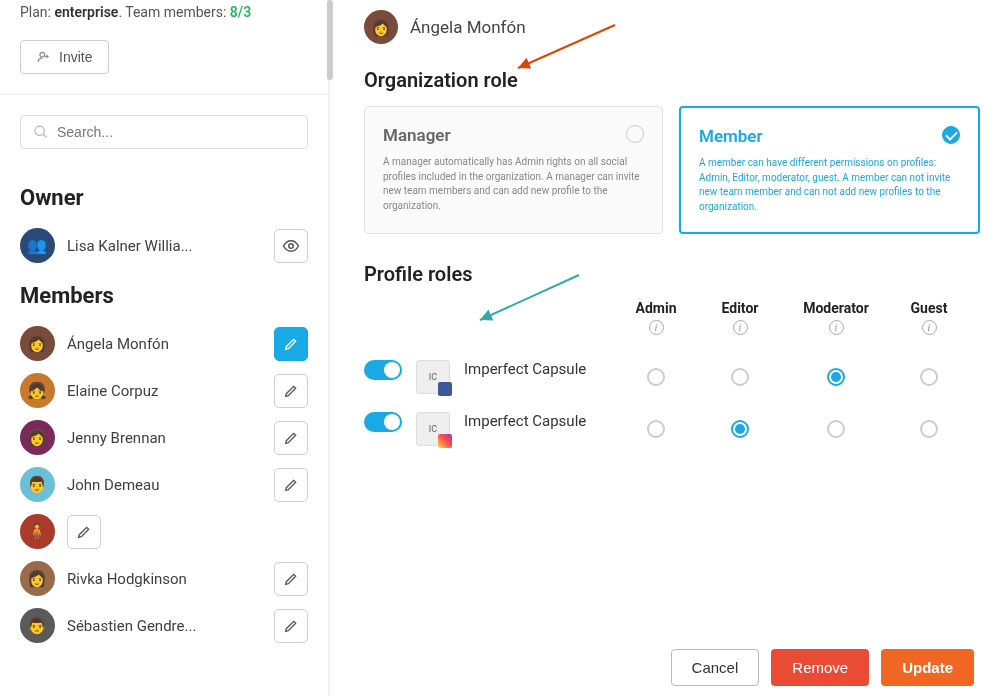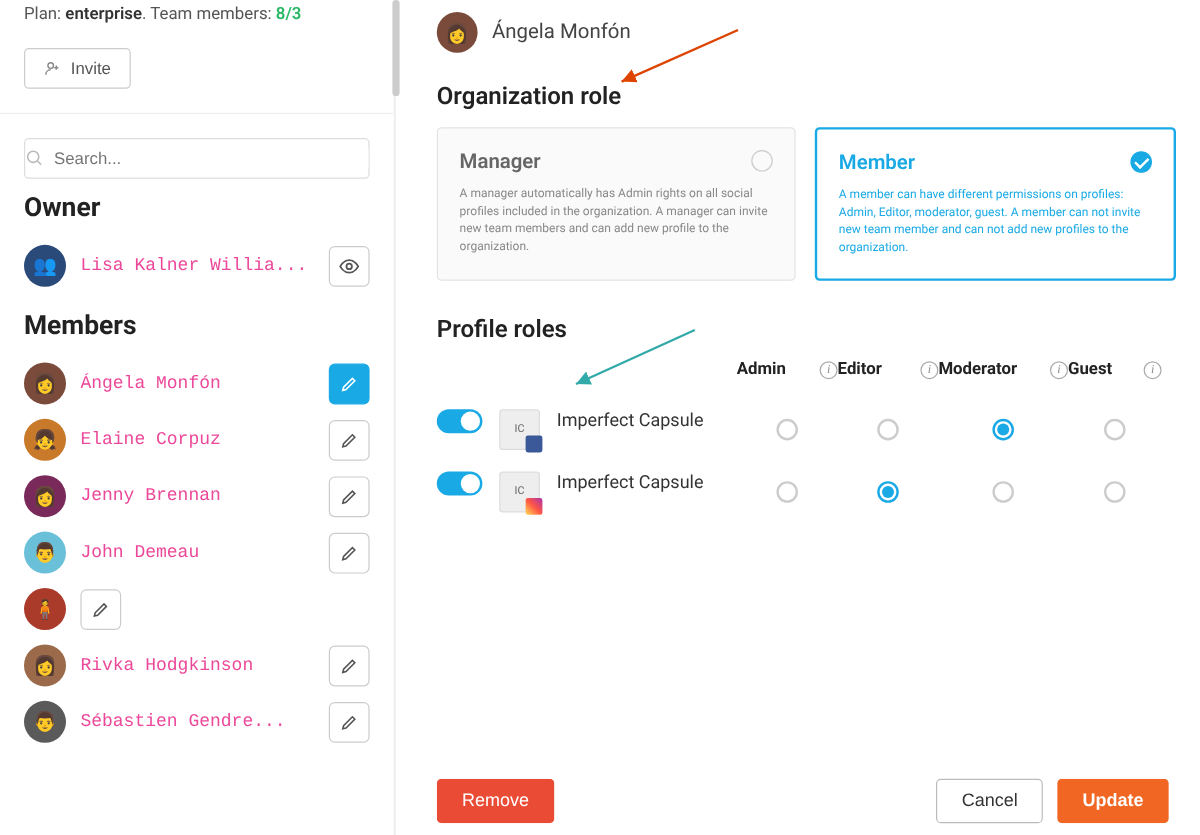--- a/index.html
+++ b/index.html
@@ -26,38 +26,38 @@
 .plan-line .g { font-weight: 600; color: #29b765; }
 .invite-btn {
   display: inline-flex; align-items: center; gap: 8px;
   padding: 8px 16px; border: 1px solid #ccc; border-radius: 4px;
   background: #fff; font-size: 14px; color: #555; margin-top: 14px;
 }
 .hr { height: 1px; background: #eee; margin: 20px -20px; }
 .search-box {
   display: flex; align-items: center; gap: 8px;
   border: 1px solid #ddd; border-radius: 4px;
-  padding: 8px 0; color: #aaa; font-size: 14px;
-  margin-bottom: 12px;
+  padding: 8px 12px; color: #aaa; font-size: 14px;
+  margin-bottom: 36px;
 }
 .search-box input {
   border: none; outline: none; font-size: 14px; color: #555; flex: 1;
 }
 .section-h { font-size: 22px; font-weight: 700; color: #222; margin-bottom: 12px; }
 .person-row {
   display: flex; align-items: center; gap: 12px;
   padding: 6px 0;
 }
 .avatar {
   width: 35px; height: 35px; border-radius: 50%;
   background: #ccc; flex-shrink: 0;
   display: flex; align-items: center; justify-content: center;
   font-size: 16px; color: #fff;
 }
-.person-name { flex: 1; font-size: 15px; color: #ec4899; white-space: nowrap; overflow: hidden; text-overflow: ellipsis; font-family: Liberation Mono, monospace; }
+.person-name { flex: 1; font-size: 15px; color: #404040; white-space: nowrap; overflow: hidden; text-overflow: ellipsis; }
 .row-action {
   width: 34px; height: 34px; border-radius: 5px;
   display: flex; align-items: center; justify-content: center;
   border: 1px solid #ccc; background: #fff;
 }
 .row-action.active { background: #19a9e5; border-color: #19a9e5; }
 .row-action svg .stroke { stroke: #555; }
 .row-action.active svg .stroke { stroke: #fff; }
 
 .main {
@@ -93,21 +93,21 @@
   transform: rotate(45deg);
 }
 
 .roles-header {
   display: grid;
   grid-template-columns: 250px 84px 84px 108px 78px;
   align-items: center;
   font-size: 14px; font-weight: 700; color: #222;
   margin-bottom: 16px;
 }
-.roles-header .col { display: flex; align-items: center; justify-content: space-between; gap: 4px; }
+.roles-header .col { display: flex; align-items: center; justify-content: space-between; gap: 4px; flex-direction: column; }
 .info-icon {
   width: 15px; height: 15px; border: 1px solid #aaa; border-radius: 50%;
   display: inline-flex; align-items: center; justify-content: center;
   font-size: 10px; color: #888; font-weight: 400; font-style: italic; font-family: serif;
 }
 
 .profile-row {
   display: grid;
   grid-template-columns: 250px 84px 84px 108px 78px;
   align-items: center; height: 52px;
@@ -355,22 +355,22 @@
       </div>
     <div>
         <div class="radio"></div>
       </div>
     <div>
         <div class="radio"></div>
       </div>
   </div>
 
   <div class="footer">
+    <button class="btn cancel">Cancel</button>
     <button class="btn remove">Remove</button>
-    <button class="btn cancel">Cancel</button>
     <button class="btn update">Update</button>
   </div>
 </div>
 
 <div class="arrow" style="left:510px; top:20px;">
   <svg width="110" height="55">
       <defs>
         <marker id="ar" markerWidth="8" markerHeight="8" refX="6" refY="3" orient="auto">
           <path d="M0,0 L6,3 L0,6 z" fill="#d40"></path>
         </marker>

